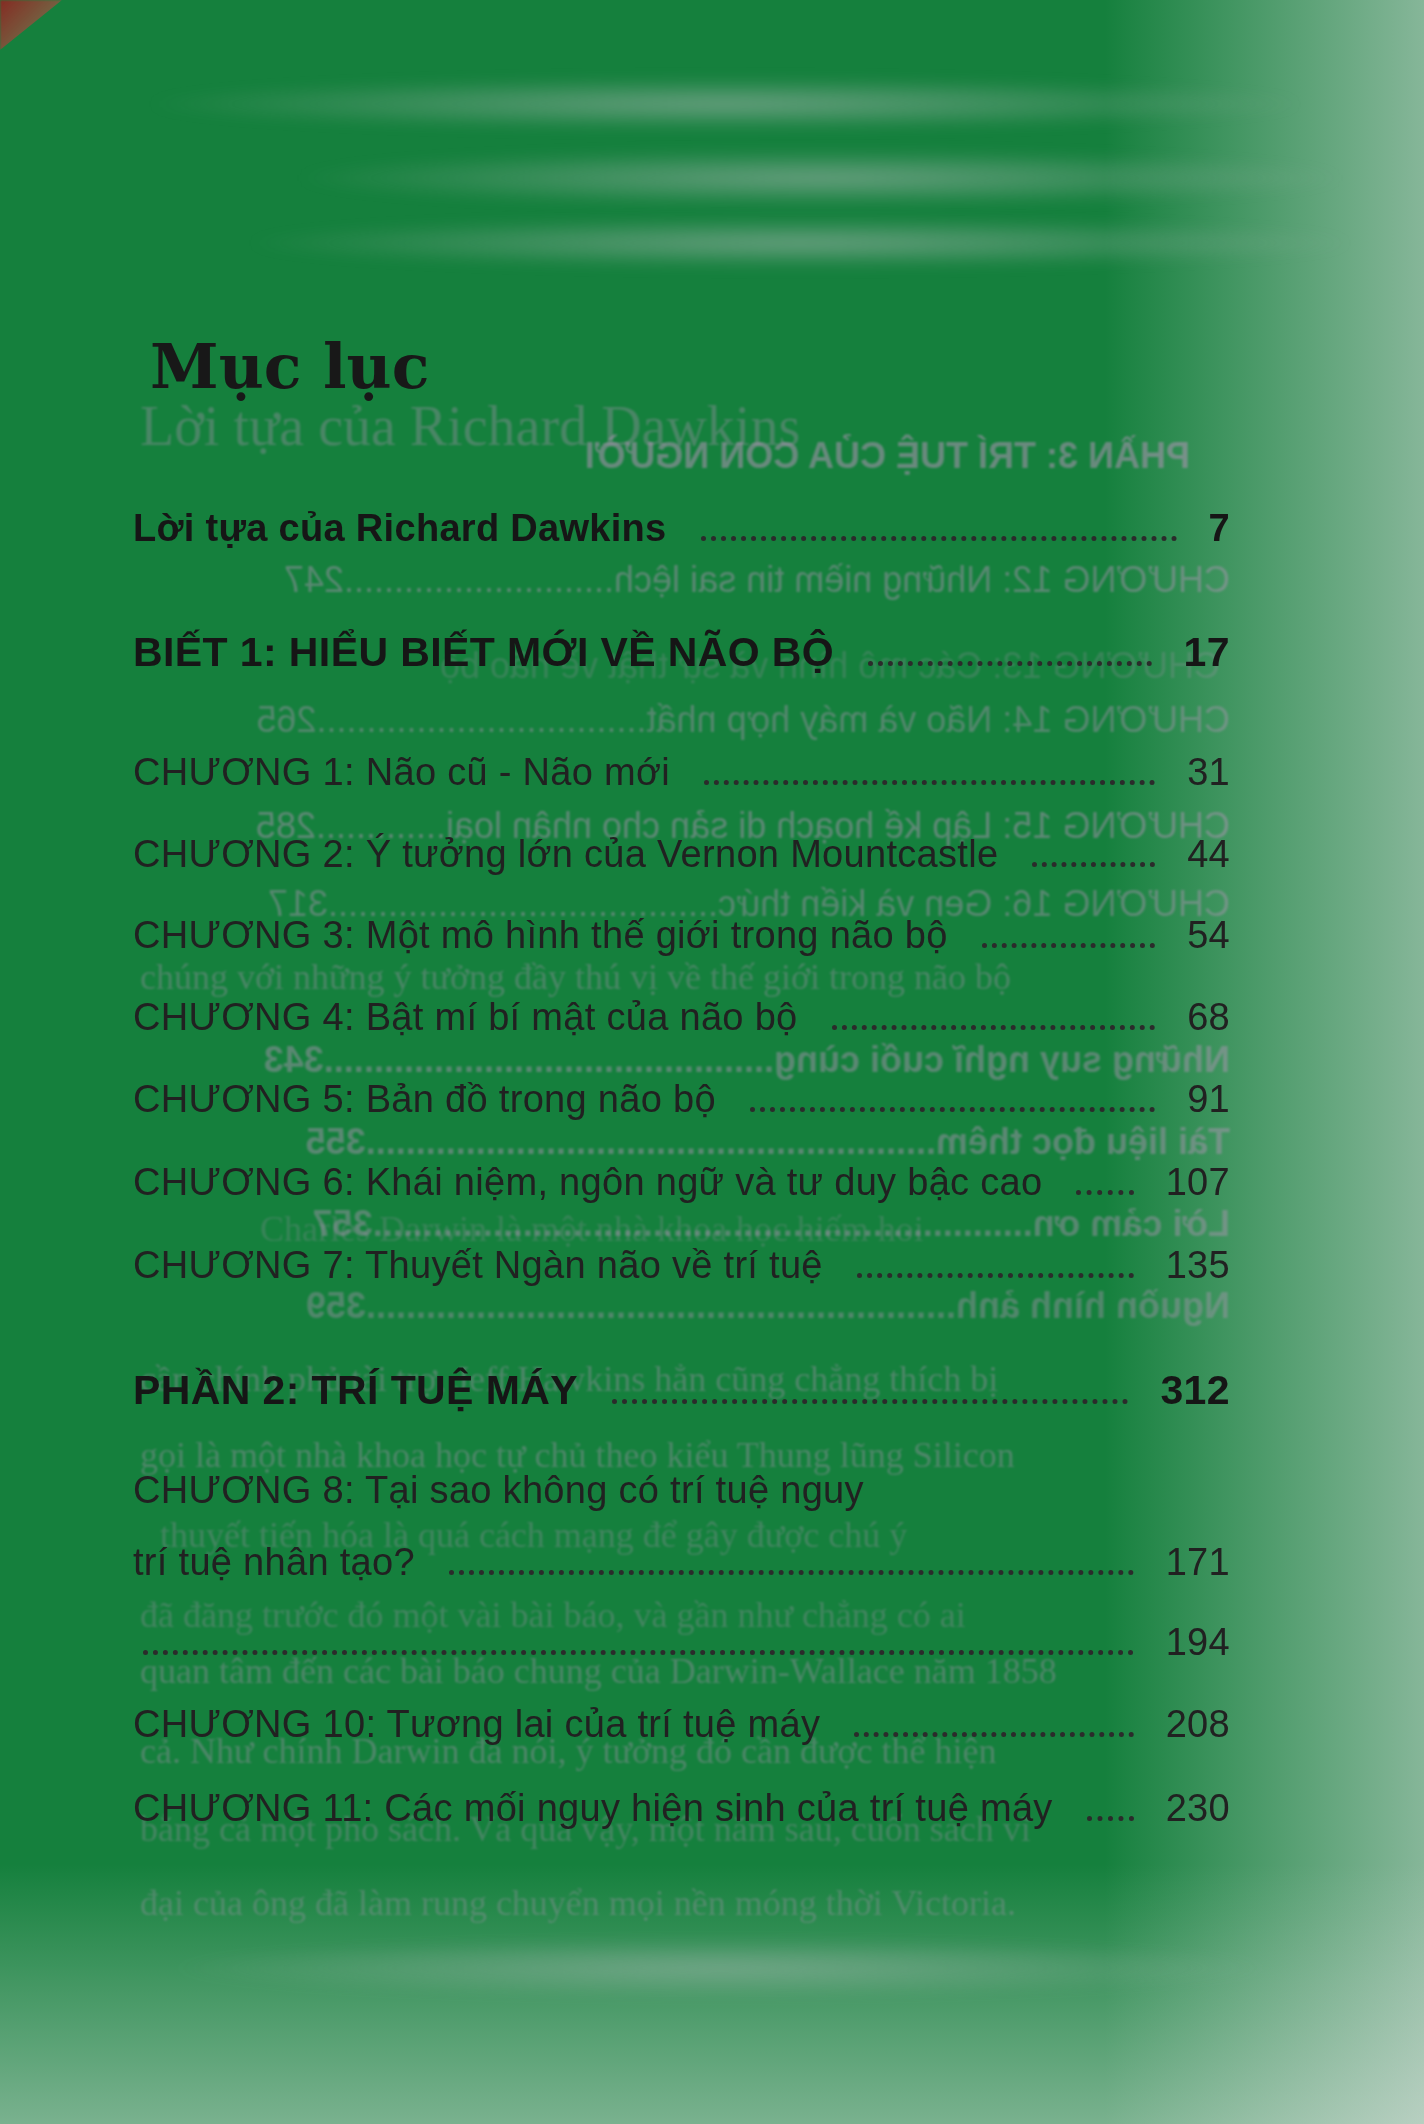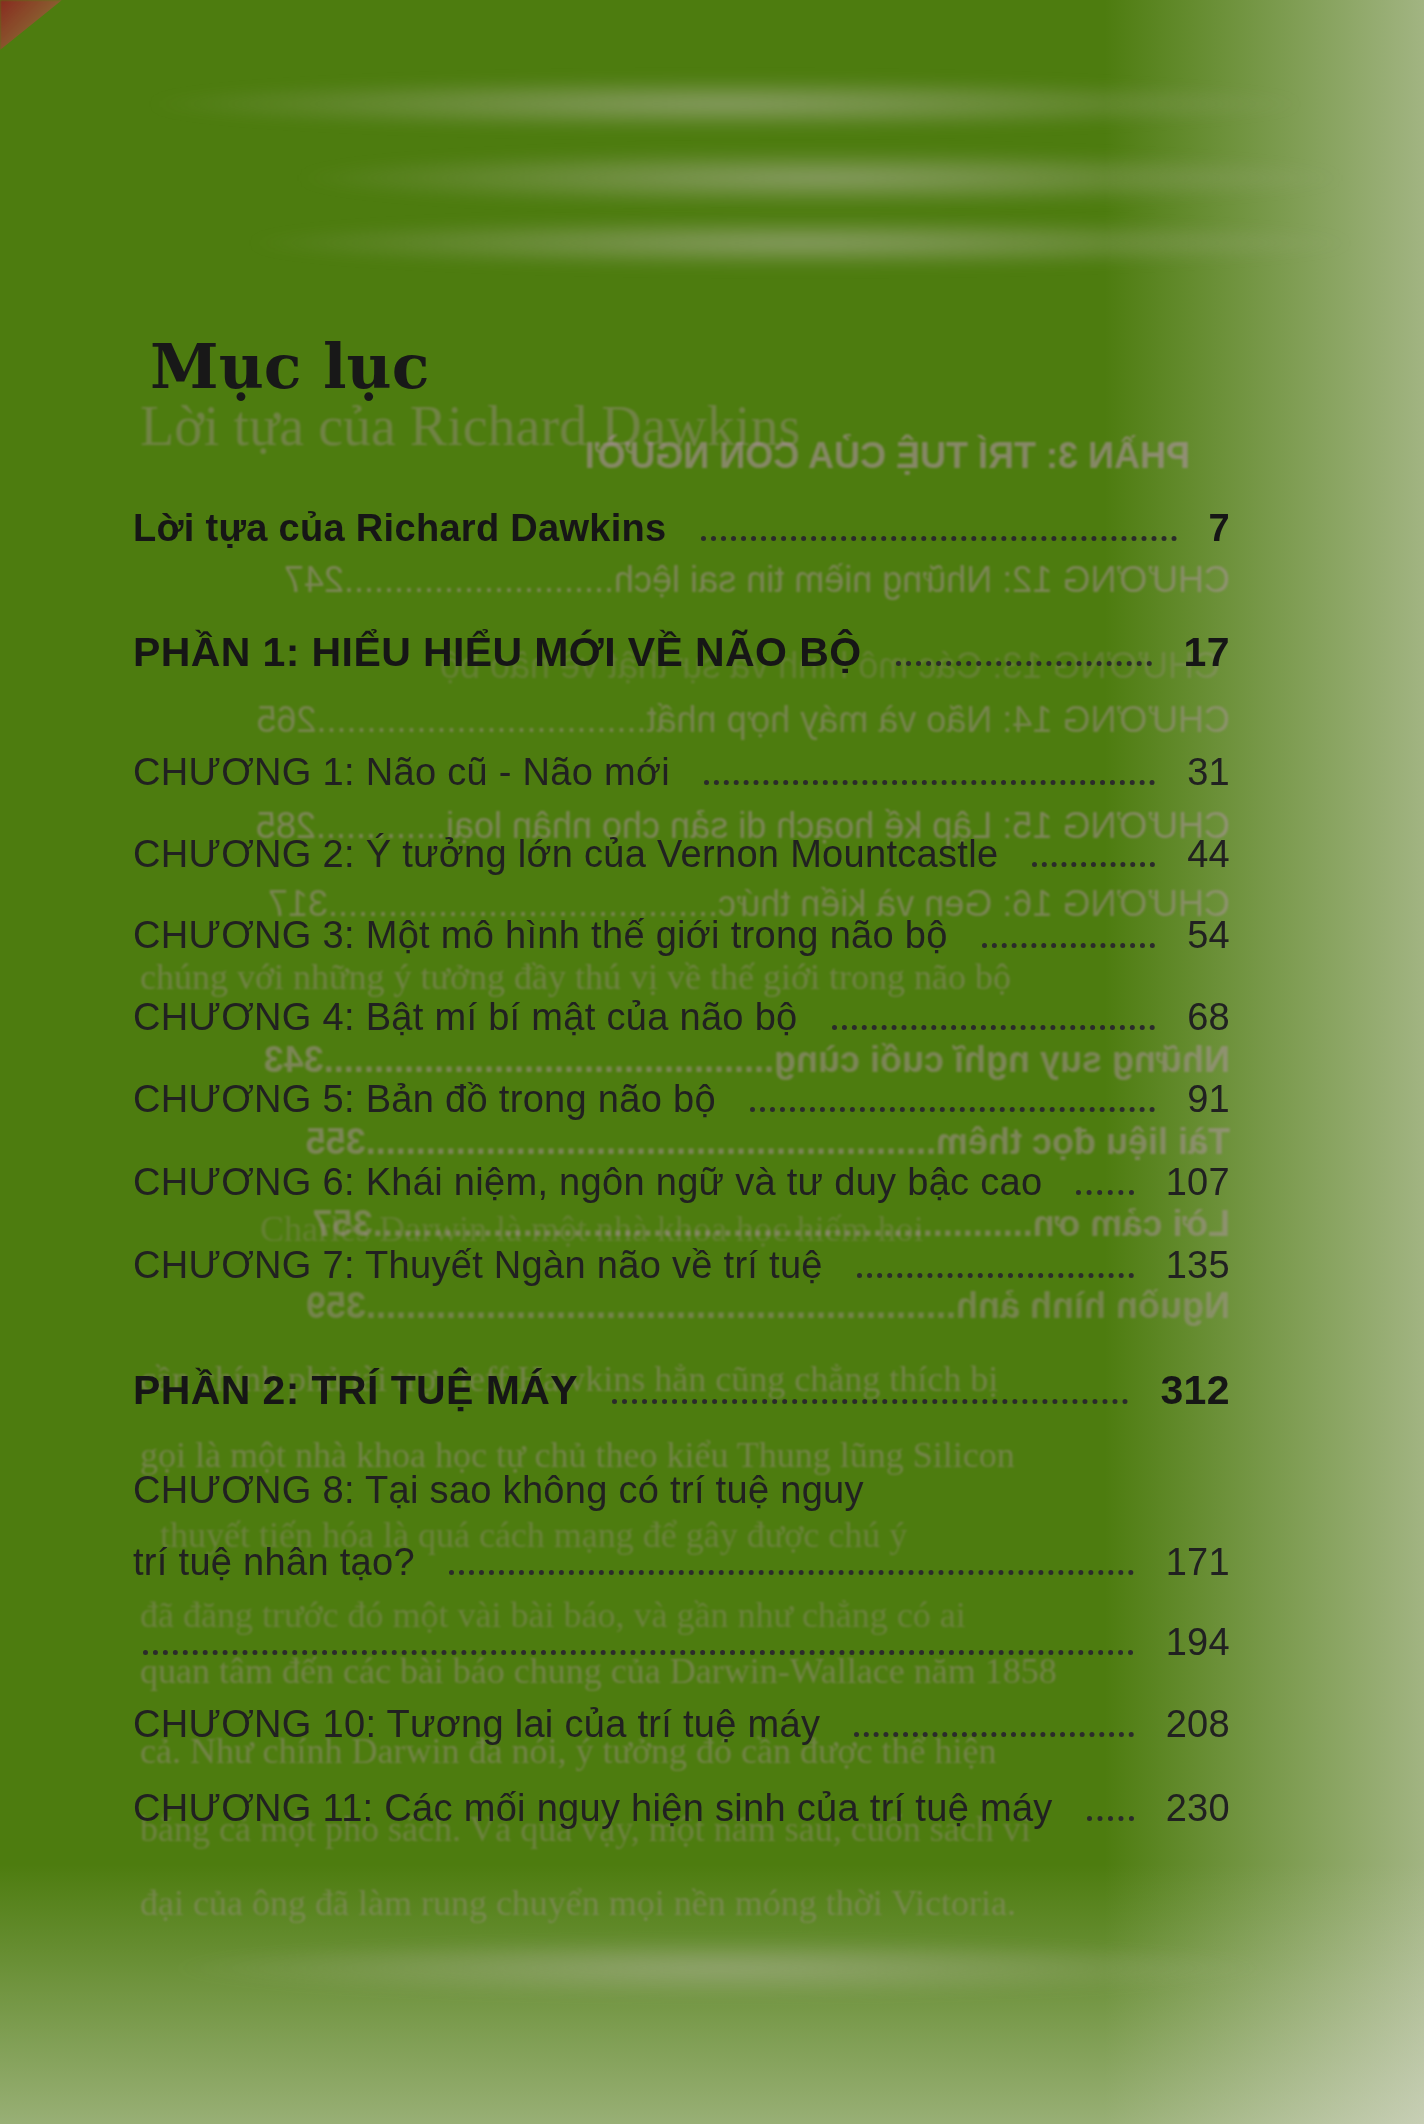--- a/index.html
+++ b/index.html
@@ -1,18 +1,18 @@
 <!DOCTYPE html>
 <html><head>
 <meta charset="utf-8">
 <style>
   html,body{margin:0;padding:0;background:#e9e9e9;}
   .page{
     position:relative;width:1424px;height:2124px;margin:0 auto;
-    background:#4d7c0f;overflow:hidden;
+    background:#15803d;overflow:hidden;
     font-family:"Liberation Sans",sans-serif;color:#1f1f1f;
   }
   
   .tint{position:absolute;pointer-events:none;}
   .tint.right{right:0;top:0;width:320px;height:100%;
     background:linear-gradient(to left, rgba(246,236,244,.5), rgba(246,236,244,0));}
   .tint.bottom{left:0;bottom:0;width:100%;height:260px;
     background:linear-gradient(to top, rgba(244,238,242,.45), rgba(244,238,242,0));}
   .smudge{position:absolute;filter:blur(7px);pointer-events:none;
     background:radial-gradient(ellipse at center, rgba(224,204,224,.40), rgba(224,204,224,0) 72%);}
@@ -76,21 +76,21 @@
 
   <h1 class="title">Mục lục</h1>
 
   <div class="row boldsm" style="top:506px;">
     <span class="label">Lời tựa của Richard Dawkins</span>
     <span class="leader"></span>
     <span class="num">7</span>
   </div>
 
   <div class="row bold" style="top:628px;">
-    <span class="label">PHẦN 1: HIỂU HIỂU MỚI VỀ NÃO BỘ</span>
+    <span class="label">BIẾT 1: HIỂU BIẾT MỚI VỀ NÃO BỘ</span>
     <span class="leader"></span>
     <span class="num">17</span>
   </div>
 
   <div class="row" style="top:750px;">
     <span class="label">CHƯƠNG 1: Não cũ - Não mới</span>
     <span class="leader"></span>
     <span class="num">31</span>
   </div>
 

